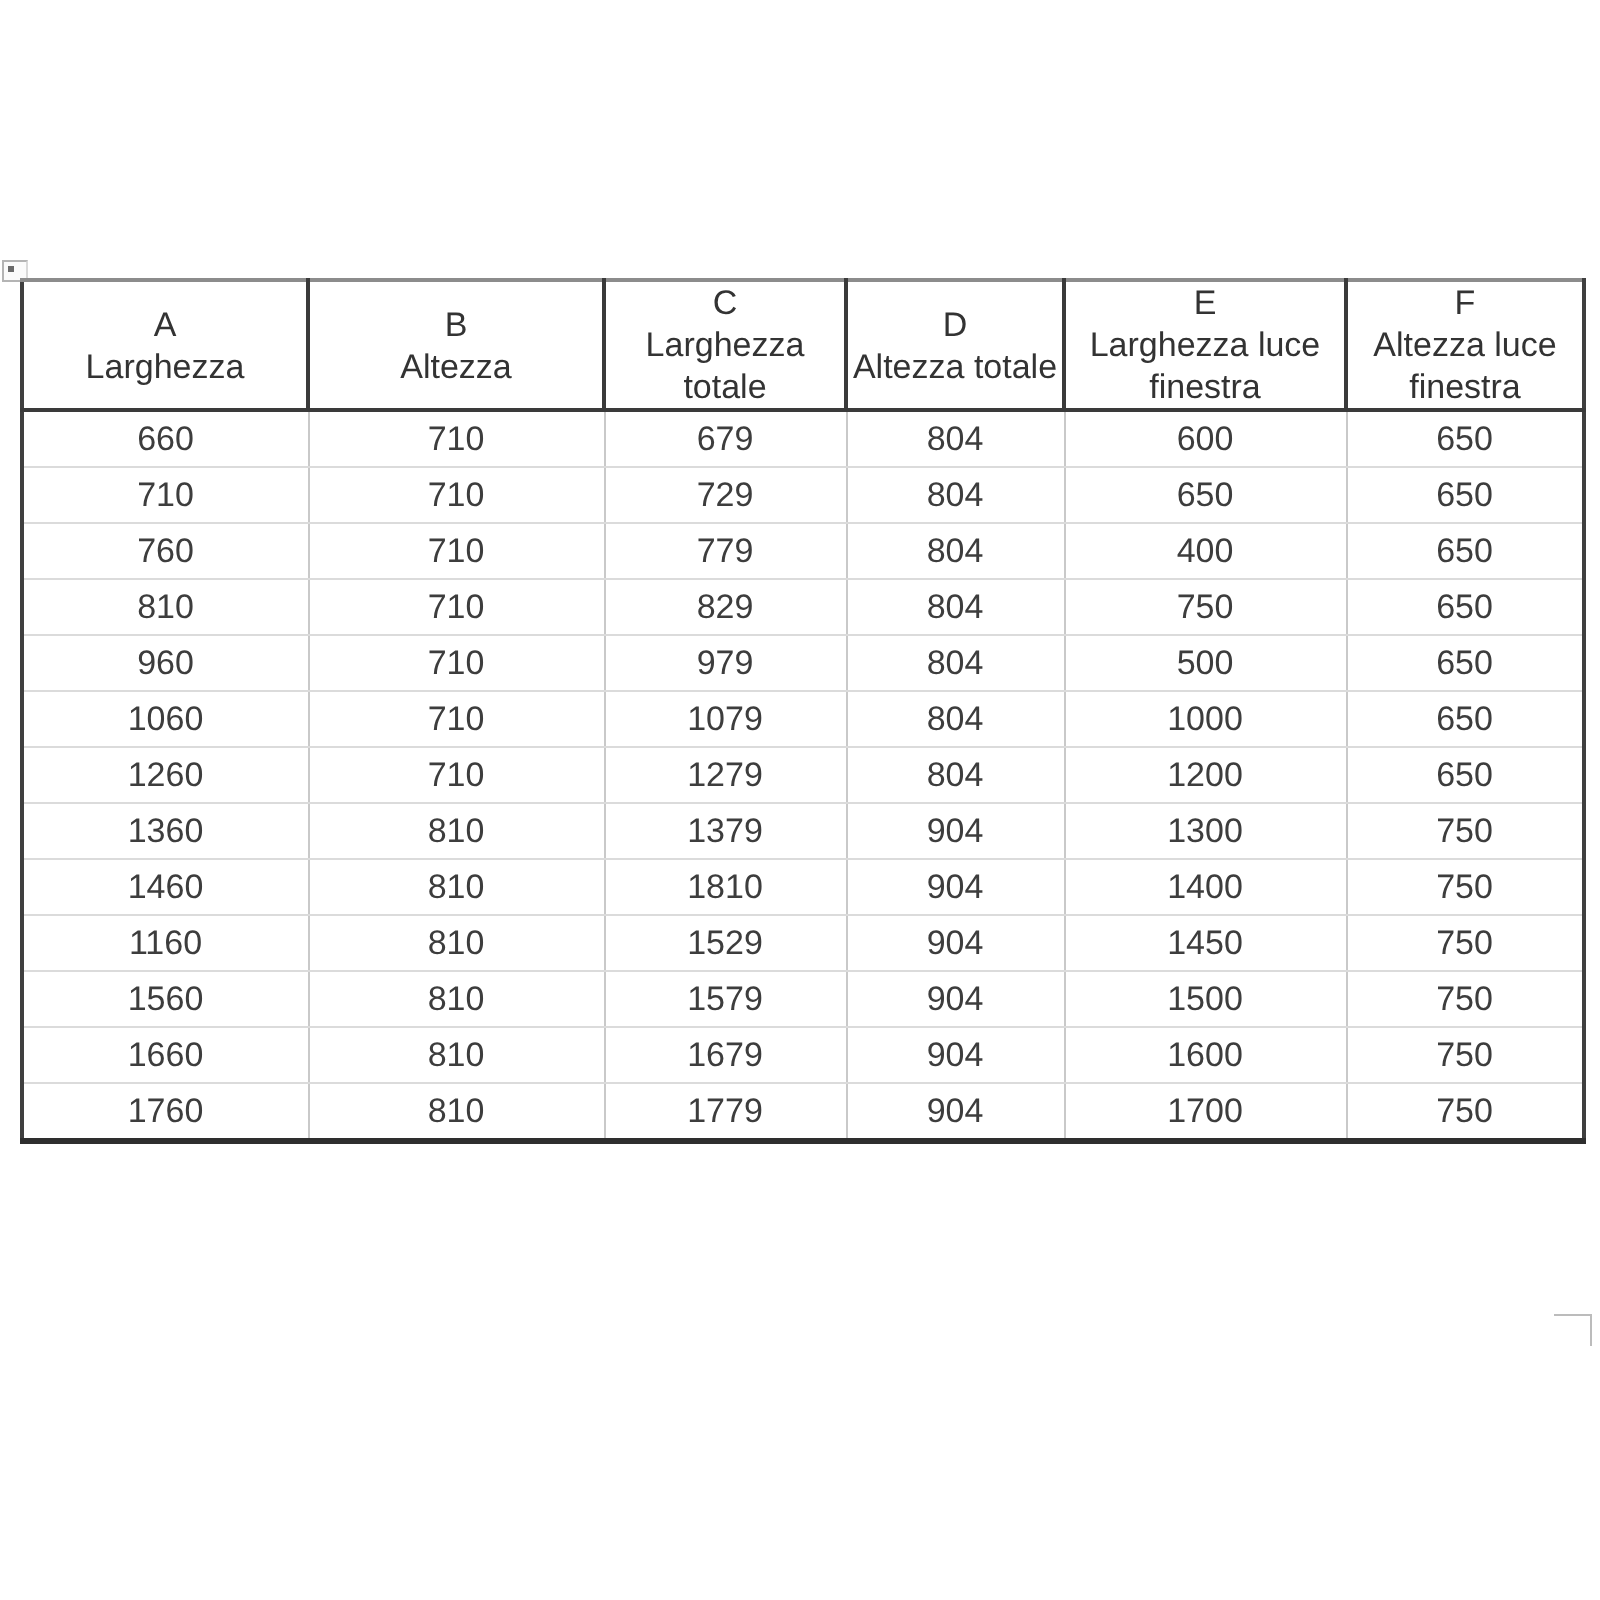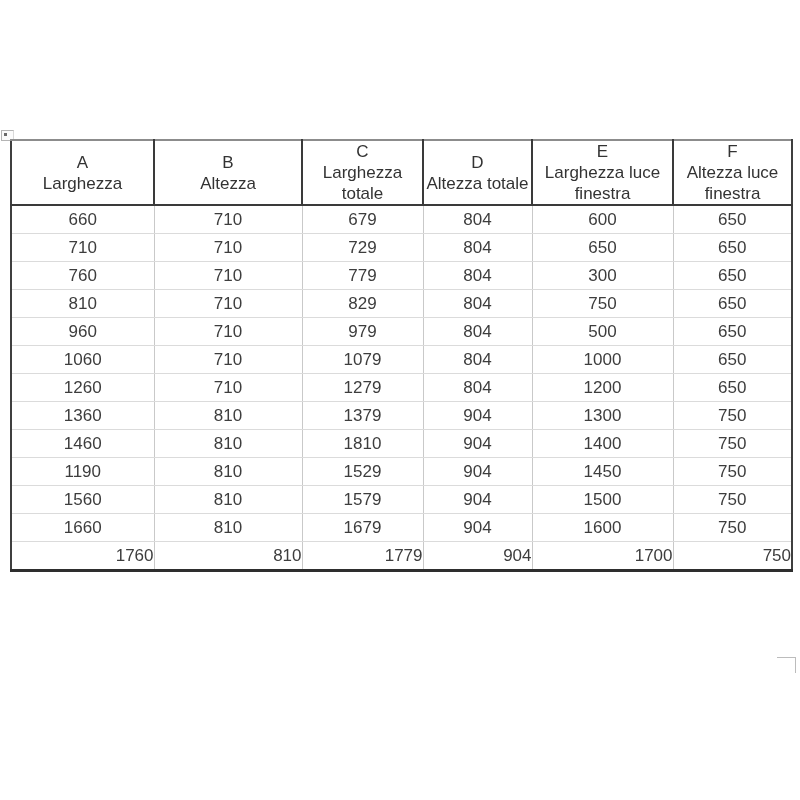--- a/index.html
+++ b/index.html
@@ -51,21 +51,21 @@
     height: 27px;
     font-size: 17px;
     text-align: center;
     vertical-align: middle;
     color: #3d3d3d;
     border-right: 1px solid #c9c9c9;
     border-bottom: 1px solid #dbdbdb;
     padding: 0;
   }
   table.dim-table td:last-child { border-right: none; }
-  table.dim-table tr:last-child td { border-bottom: none; text-align: right; }
+  table.dim-table tr:last-child td { border-bottom: none; }
 
   .hdr-letter { display: block; }
   .hdr-label  { display: block; }
 
   
   .corner-mark-tl {
     position: absolute;
     left: 1px;
     top: 130px;
     width: 11px;
@@ -136,21 +136,21 @@
           <td>729</td>
           <td>804</td>
           <td>650</td>
           <td>650</td>
         </tr>
         <tr>
           <td>760</td>
           <td>710</td>
           <td>779</td>
           <td>804</td>
-          <td>300</td>
+          <td>400</td>
           <td>650</td>
         </tr>
         <tr>
           <td>810</td>
           <td>710</td>
           <td>829</td>
           <td>804</td>
           <td>750</td>
           <td>650</td>
         </tr>
@@ -188,21 +188,21 @@
         </tr>
         <tr>
           <td>1460</td>
           <td>810</td>
           <td>1810</td>
           <td>904</td>
           <td>1400</td>
           <td>750</td>
         </tr>
         <tr>
-          <td>1190</td>
+          <td>1160</td>
           <td>810</td>
           <td>1529</td>
           <td>904</td>
           <td>1450</td>
           <td>750</td>
         </tr>
         <tr>
           <td>1560</td>
           <td>810</td>
           <td>1579</td>

